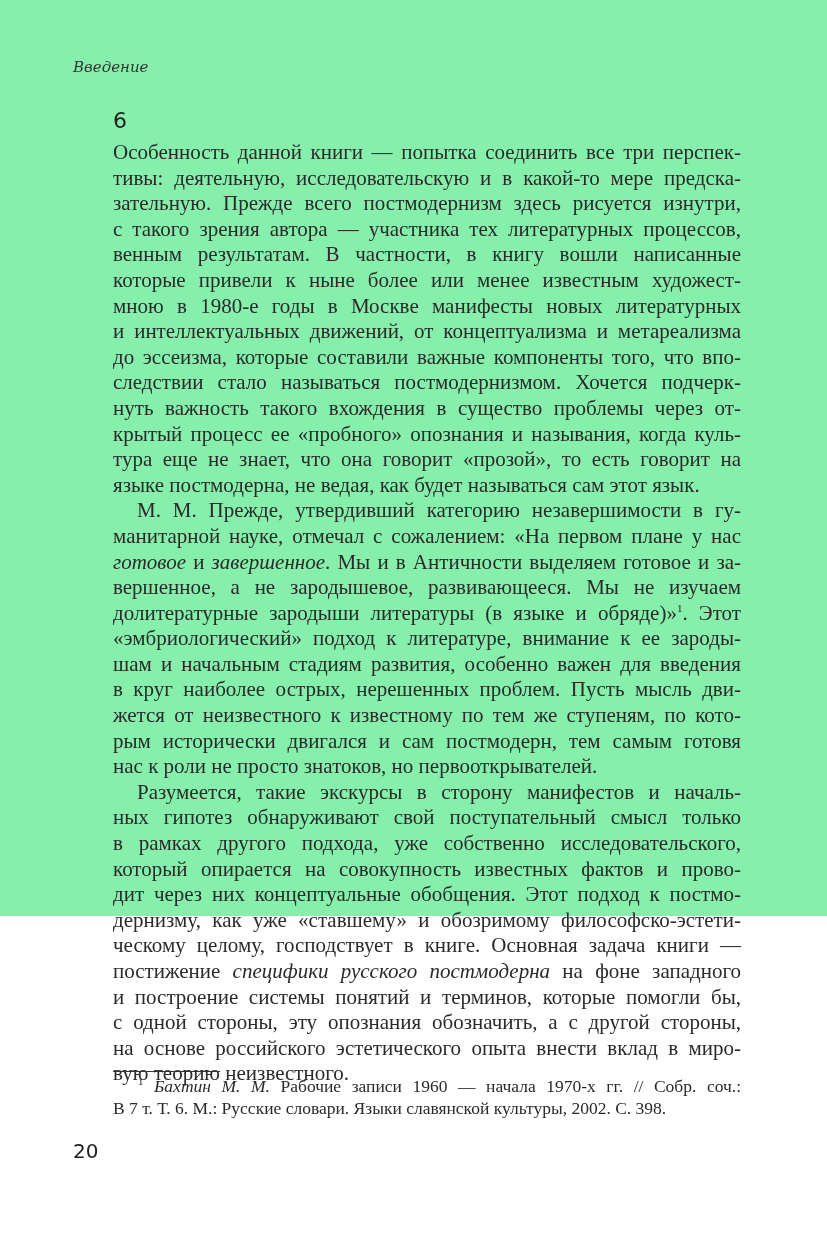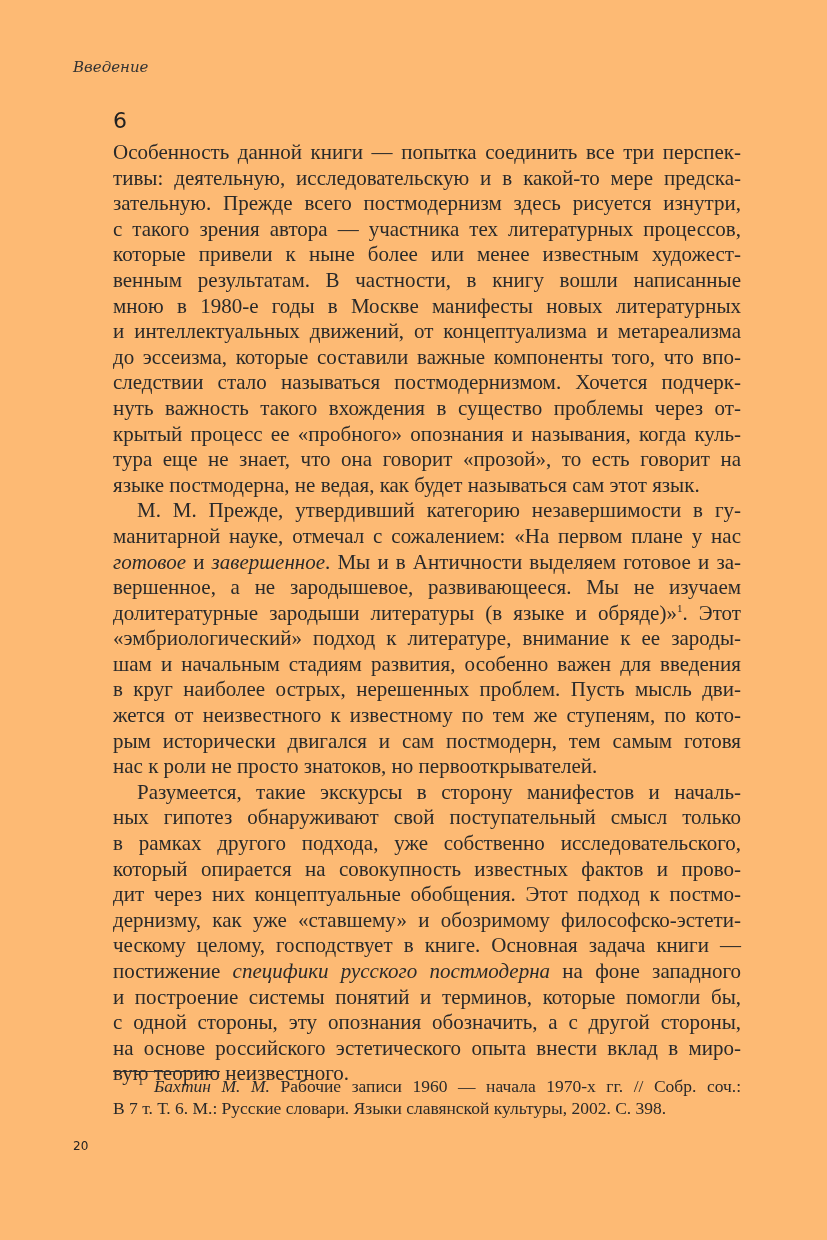--- a/index.html
+++ b/index.html
@@ -1,17 +1,17 @@
 <!DOCTYPE html>
 <html><head>
 <meta charset="utf-8">
 <style>
   html, body { margin: 0; padding: 0; background: #ffffff; }
   body { width: 827px; height: 1240px; position: relative; overflow: hidden; }
-  .page { position: absolute; left: 0; top: 0; width: 827px; height: 1240px; background: #fdba74; color: #2a2a2a; text-decoration: underline; }
+  .page { position: absolute; left: 0; top: 0; width: 827px; height: 916px; background: #86efac; color: #2a2a2a; text-decoration: underline; }
   .running-head {
     position: absolute; left: 73px; top: 58px;
     font-family: "DejaVu Serif", serif; font-style: italic; font-size: 15px; color: #333;
   }
   .section-num {
     position: absolute; left: 113px; top: 108px;
     font-family: "DejaVu Sans", sans-serif; font-size: 22px; color: #222;
   }
   .body-text {
     position: absolute; left: 113px; top: 140px; width: 628px;
@@ -30,39 +30,39 @@
     border-top: 1px solid #333;
   }
   .footnote {
     position: absolute; left: 113px; top: 1075px; width: 628px;
     font-family: "Liberation Serif", serif; font-size: 17.5px; line-height: 22px; color: #2a2a2a;
   }
   .footnote .line { height: 22px; }
   .footnote .line.indent { text-indent: 25px; }
   .page-number {
     position: absolute; left: 73px; top: 1139px;
-    font-family: "DejaVu Sans", sans-serif; font-size: 12px; color: #222;
+    font-family: "DejaVu Sans", sans-serif; font-size: 20px; color: #222;
   }
 </style>
 </head>
 <body>
 
 <div class="page">
   <div class="running-head">Введение</div>
   <div class="section-num">6</div>
 
   <div class="body-text">
 
     <div>
       <span class="line">Особенность данной книги — попытка соединить все три перспек-</span>
       <span class="line">тивы: деятельную, исследовательскую и в какой-то мере предска-</span>
       <span class="line">зательную. Прежде всего постмодернизм здесь рисуется изнутри,</span>
       <span class="line">с такого зрения автора — участника тех литературных процессов,</span>
+      <span class="line">венным результатам. В частности, в книгу вошли написанные</span>
       <span class="line">которые привели к ныне более или менее известным художест-</span>
-      <span class="line">венным результатам. В частности, в книгу вошли написанные</span>
       <span class="line">мною в 1980-е годы в Москве манифесты новых литературных</span>
       <span class="line">и интеллектуальных движений, от концептуализма и метареализма</span>
       <span class="line">до эссеизма, которые составили важные компоненты того, что впо-</span>
       <span class="line">следствии стало называться постмодернизмом. Хочется подчерк-</span>
       <span class="line">нуть важность такого вхождения в существо проблемы через от-</span>
       <span class="line">крытый процесс ее «пробного» опознания и называния, когда куль-</span>
       <span class="line">тура еще не знает, что она говорит «прозой», то есть говорит на</span>
       <span class="line last">языке постмодерна, не ведая, как будет называться сам этот язык.</span>
     </div>
 

